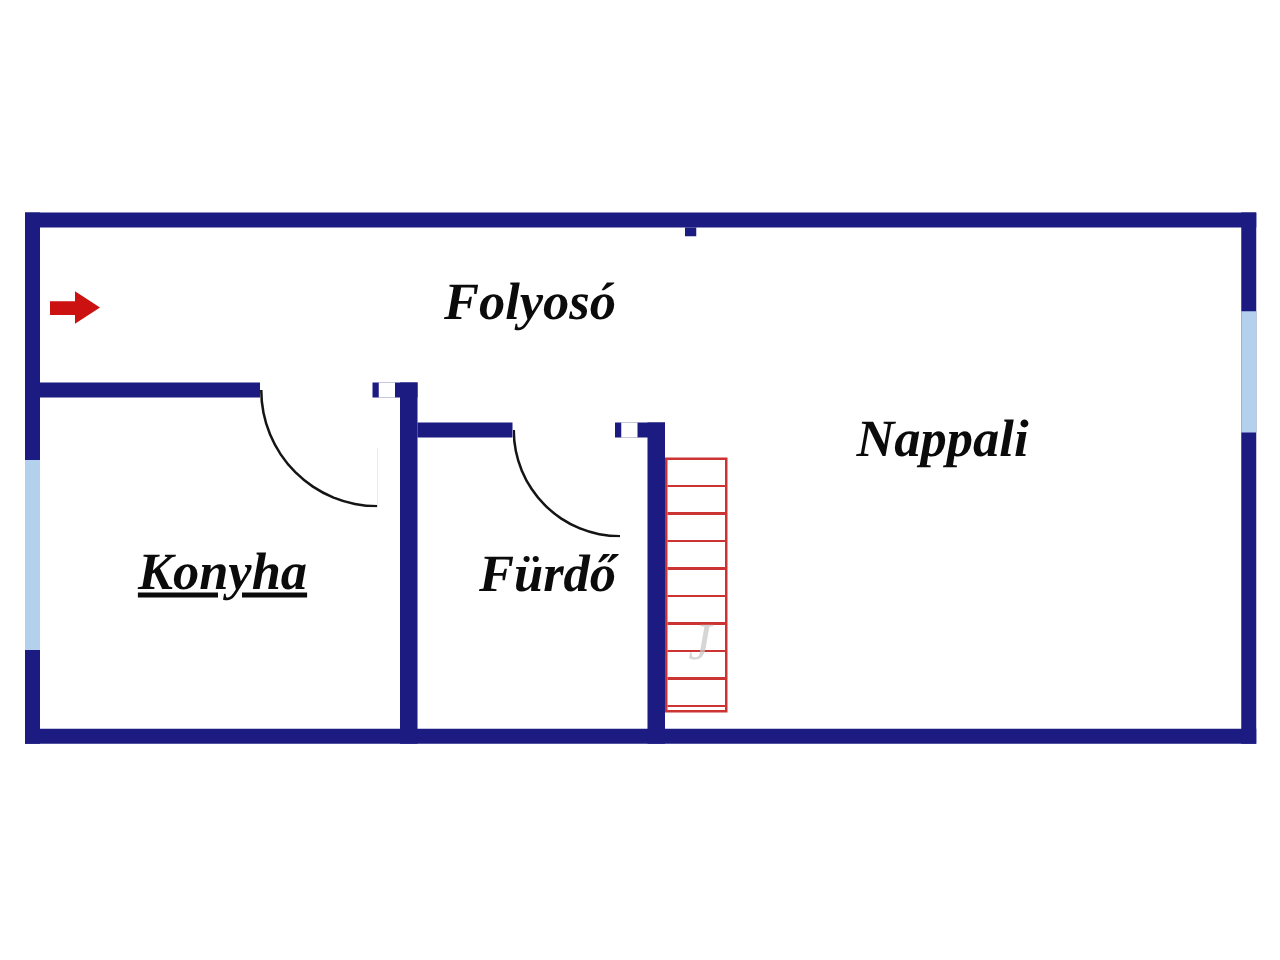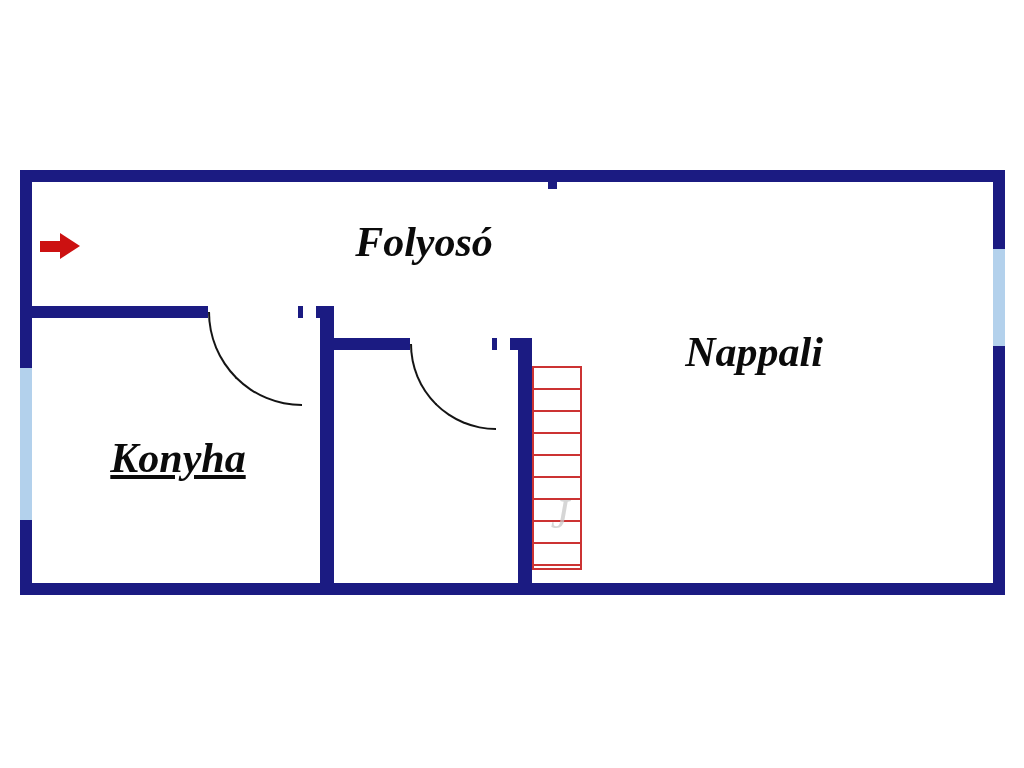--- a/index.html
+++ b/index.html
@@ -78,16 +78,17 @@
   <div class="stairs" style="left:532px; top:366px; width:50px; height:204px;"></div>
 
   <div class="entrance-arrow">
     <div class="arrow-shaft"></div>
     <div class="arrow-head"></div>
   </div>
 
   <div class="room-label" style="left:424px; top:242px;">Folyosó</div>
   <div class="room-label" style="left:754px; top:352px;">Nappali</div>
   <div class="room-label" style="left:178px; top:458px;text-decoration:underline;">Konyha</div>
+  <div class="room-label" style="left:438px; top:460px;">Fürdő</div>
 
   <div class="watermark" style="left:560px; top:514px;">J</div>
 
 </div>
 
 </body></html>

